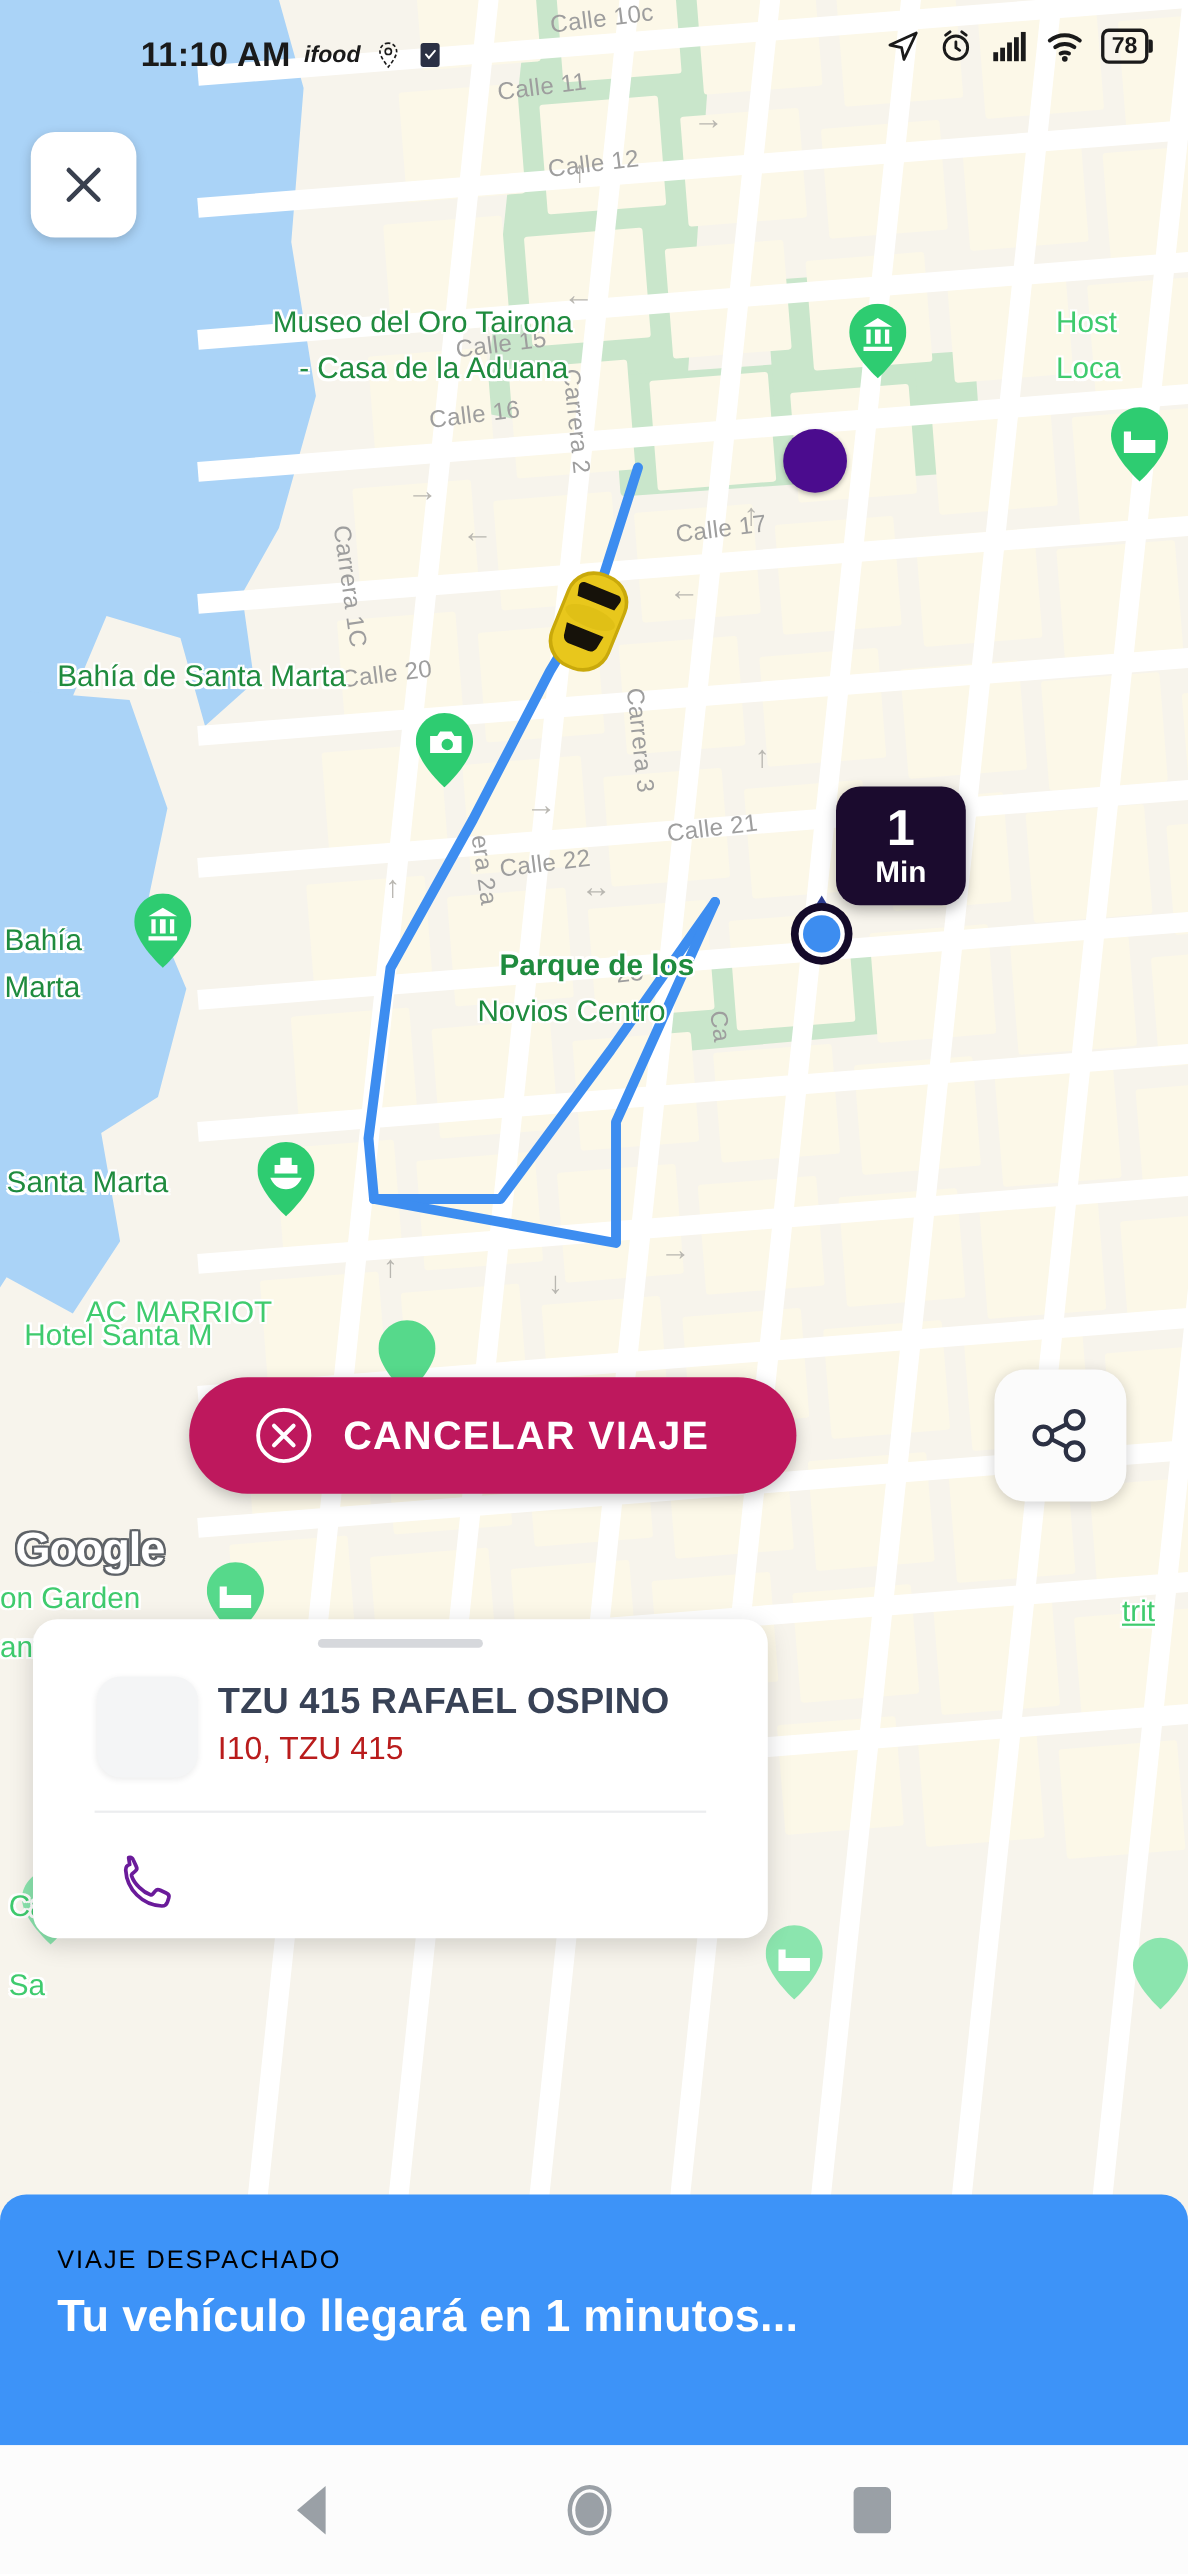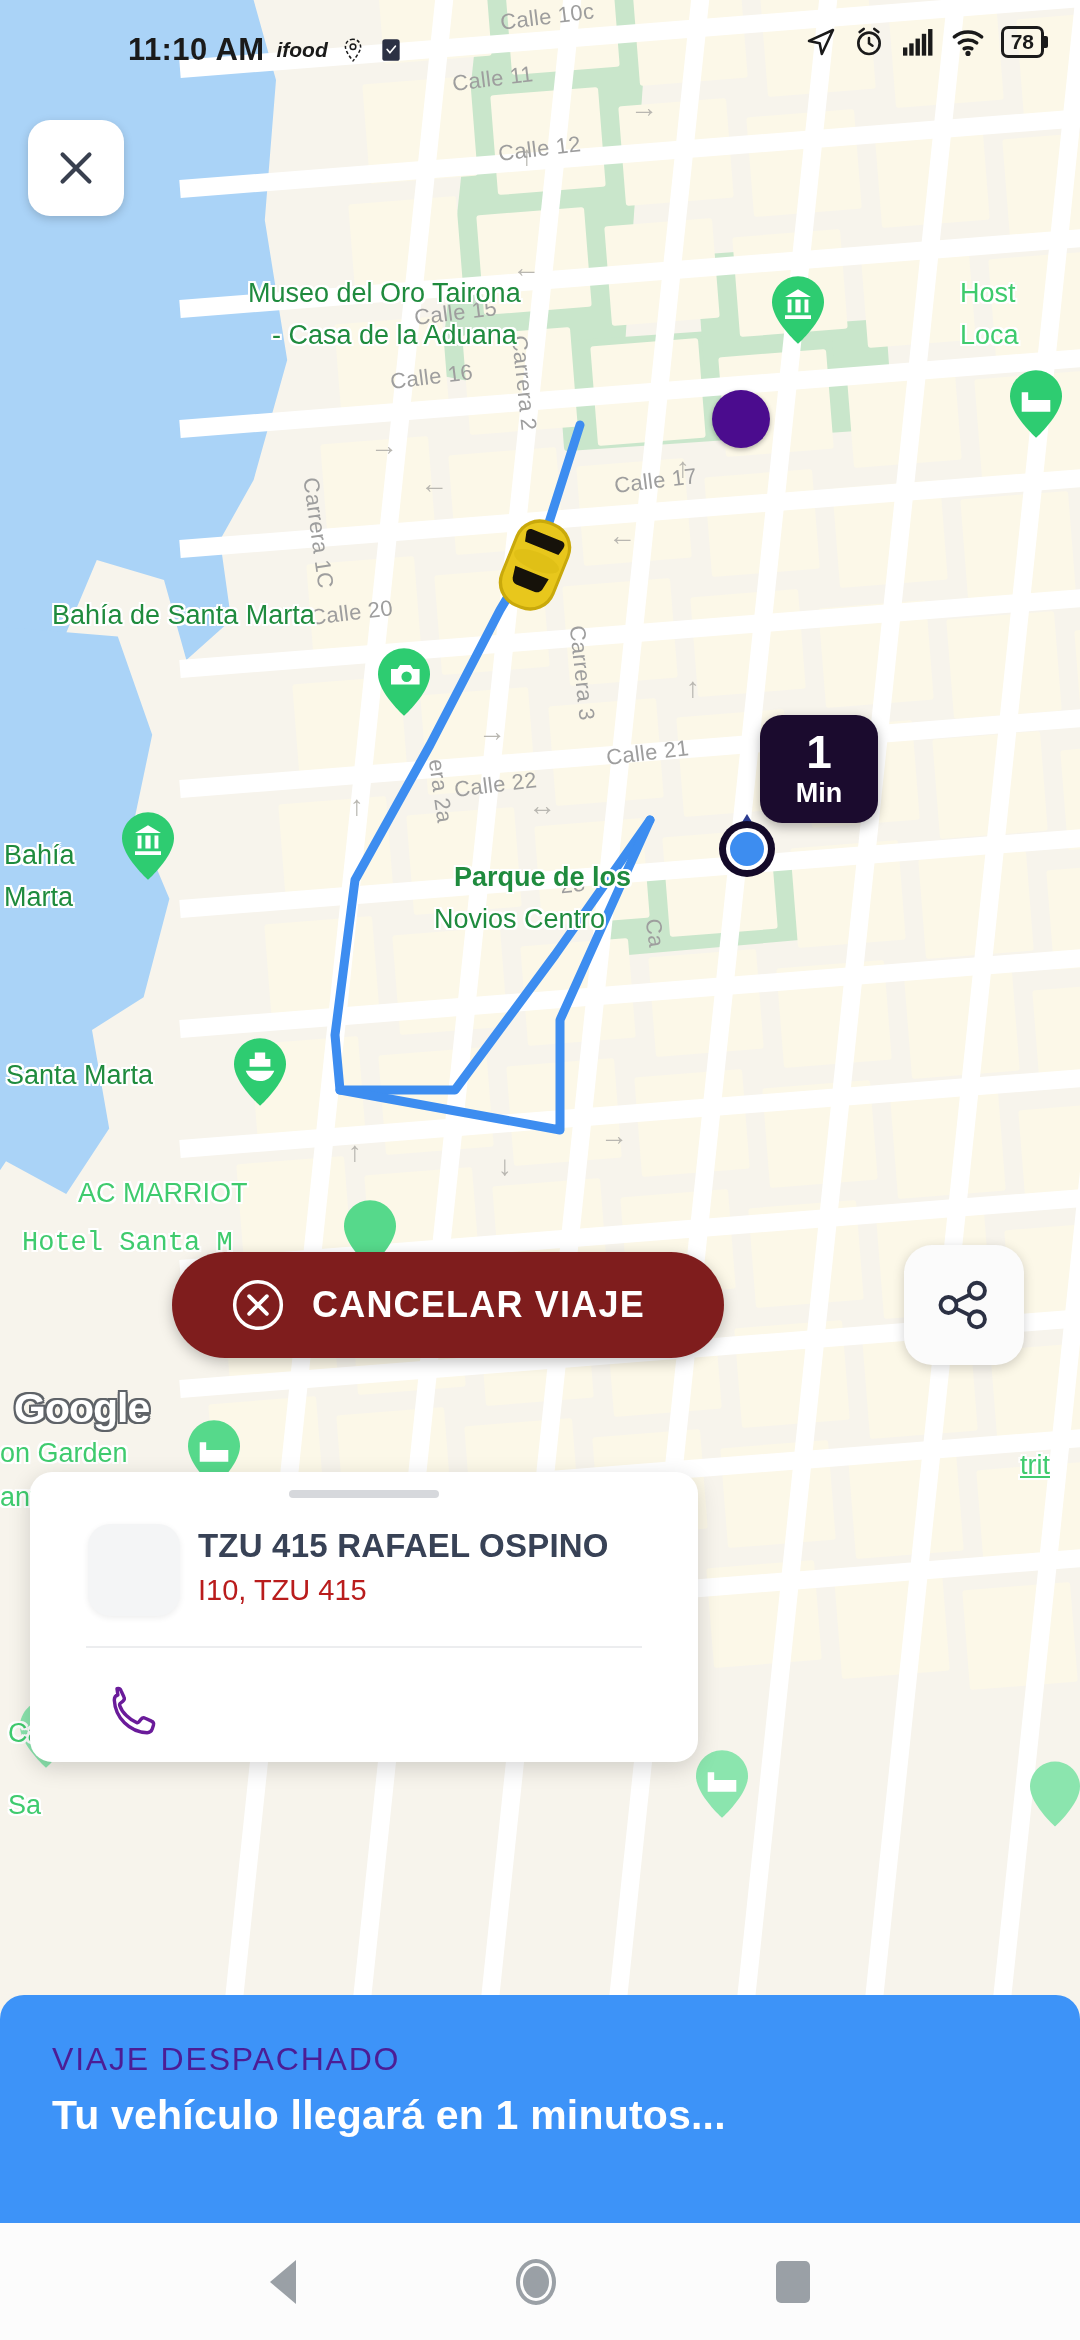--- a/index.html
+++ b/index.html
@@ -110,21 +110,21 @@
     font-size:41px; font-weight:bold; color:#FFFFFF;
     letter-spacing:-1px;
     text-shadow: -2px 0 #5F6368, 0 2px #5F6368, 2px 0 #5F6368, 0 -2px #5F6368,
                  -2px -2px #5F6368, 2px 2px #5F6368, -2px 2px #5F6368, 2px -2px #5F6368;
     font-family:"Liberation Sans",sans-serif;
   }
 
   
   .cancel-btn {
     position:absolute; left:172px; top:1252px; width:552px; height:106px;
-    background:#7f1d1d; border-radius:53px;
+    background:#be185d; border-radius:53px;
     display:flex; align-items:center; gap:26px; padding-left:58px;
     box-shadow:0 4px 14px rgba(0,0,0,.25);
   }
   .cancel-label {
     color:#fff; font-size:36px; font-weight:bold; letter-spacing:1.2px;
   }
   .share-btn {
     position:absolute; left:904px; top:1245px; width:120px; height:120px;
     background:#FBFBFB; border-radius:28px;
     display:flex; align-items:center; justify-content:center;
@@ -164,21 +164,21 @@
     display:flex; align-items:center; justify-content:center;
   }
 
   
   .banner {
     position:absolute; left:0; top:1995px; width:1080px; height:228px;
     background:#3D93F8; border-radius:24px 24px 0 0;
     padding:46px 52px 0 52px;
   }
   .banner-kicker {
-    color:#4c1d95; font-size:32px; letter-spacing:1.8px; font-weight:300;
+    color:#000000; font-size:23px; letter-spacing:1.8px; font-weight:300;
   }
   .banner-title {
     color:#fff; font-size:41px; font-weight:bold; margin-top:14px;
     letter-spacing:.2px;
   }
 
   
   .statusbar {
     position:absolute; left:0; top:0; width:1080px; height:84px;
     display:flex; align-items:center; z-index:40;
@@ -431,21 +431,21 @@
         <div class="poi-label" style="left: 272px; top: 320px;">- Casa de la Aduana</div>
         <div class="poi-label light" style="left: 960px; top: 278px;">Host</div>
         <div class="poi-label light" style="left: 960px; top: 320px;">Loca</div>
         <div class="poi-label" style="left: 52px; top: 600px;">Bahía de Santa Marta</div>
         <div class="poi-label" style="left: 4px; top: 840px;">Bahía</div>
         <div class="poi-label" style="left: 4px; top: 882px;">Marta</div>
         <div class="poi-label" style="left: 6px; top: 1060px;">Santa Marta</div>
         <div class="poi-label" style="left: 454px; top: 862px; font-weight: bold;">Parque de los</div>
         <div class="poi-label" style="left: 434px; top: 904px;">Novios Centro</div>
         <div class="poi-label light" style="left: 78px; top: 1178px;">AC MARRIOT</div>
-        <div class="poi-label light" style="left: 22px; top: 1228px; font-family: Liberation Mono, monospace;">Hotel Santa M</div>
+        <div class="poi-label light" style="left: 22px; top: 1199px;">Hotel Santa M</div>
         <div class="poi-label light" style="left: 0px; top: 1438px;">on Garden</div>
         <div class="poi-label light" style="left: 0px; top: 1482px;">ant</div>
         <div class="poi-label light" style="left: 8px; top: 1718px;">Ca</div>
         <div class="poi-label light" style="left: 8px; top: 1790px;">Sa</div>
         <div class="poi-label light" style="left: 1020px; top: 1450px; text-decoration: underline;">trit</div>
       </div>
 
     <svg class="car" viewBox="0 0 70 100">
       <rect x="6" y="4" width="58" height="92" rx="26" fill="#C9A90B"></rect>
       <rect x="9" y="7" width="52" height="86" rx="24" fill="#E8C71C"></rect>

